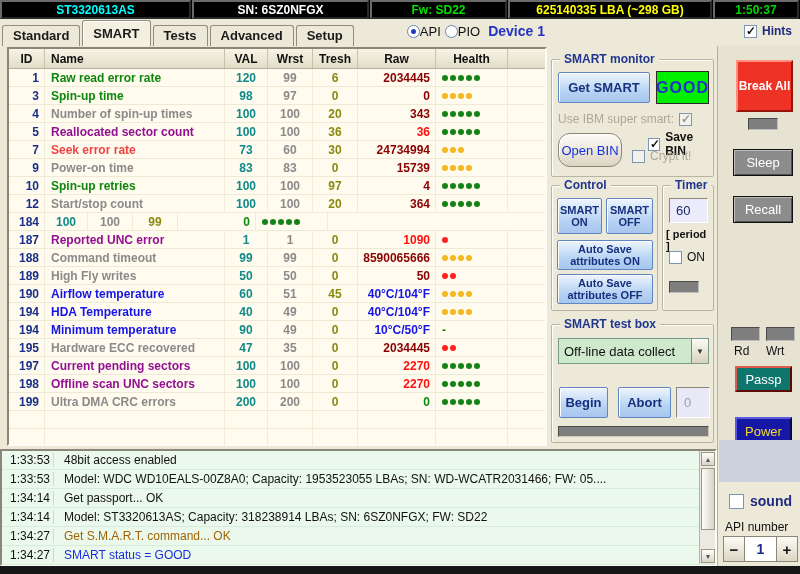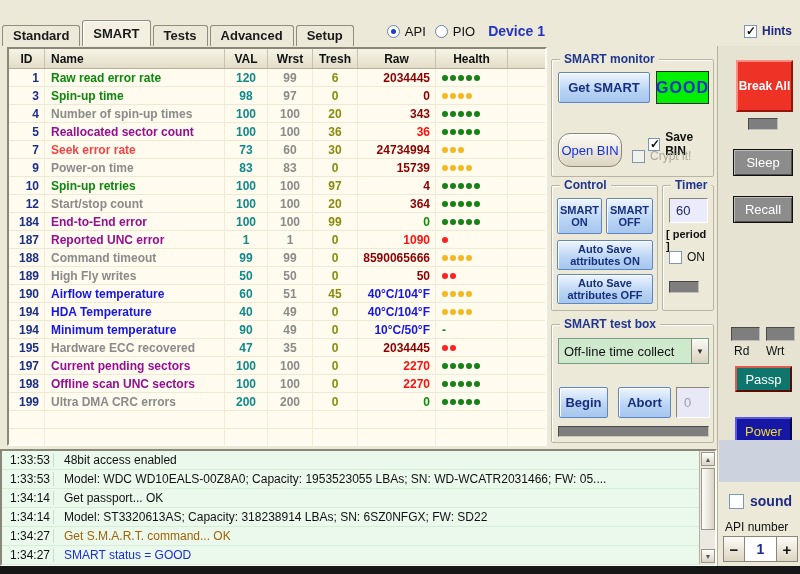--- a/index.html
+++ b/index.html
@@ -12,21 +12,21 @@
   .tseg { height:19px; border:2px solid; border-color:#6a6a6a #2a2a2a #2a2a2a #6a6a6a; background:#000;
           display:flex; align-items:center; justify-content:center; font-weight:bold; font-size:12px; margin-right:1px; }
   .tseg1{width:191px}.tseg2{width:177px}.tseg3{width:137px}.tseg4{width:204px}.tseg5{width:87px}
 
   
   .tabbar { position:absolute; left:0; top:19px; width:800px; height:27px; }
   .tabs { position:absolute; left:2px; bottom:0; display:flex; align-items:flex-end; }
   .tab { height:21px; padding:2px 10px 0 10px; font-size:13px; font-weight:bold; color:#1a1a1a;
          background:#ece9d8; border:1px solid #8f8d7d; border-bottom:none; border-radius:3px 3px 0 0; margin-right:2px; }
   .tab.active { height:26px; padding-top:5px; background:#f3f0e2; box-shadow:inset 1px 1px 0 #fff; position:relative; z-index:2; }
-  .modebox { position:absolute; right:255px; top:4px; display:flex; align-items:center; gap:5px; }
+  .modebox { position:absolute; right:255px; top:4px; display:flex; align-items:center; }
   .radio { width:13px; height:13px; border-radius:50%; background:#fff; border:1px solid #6a86aa; position:relative; }
   .radio.on::after { content:""; position:absolute; left:3px; top:3px; width:5px; height:5px; border-radius:50%; background:#1c3fbe; }
   .rlabel { font-size:13px; color:#111; margin-right:4px; }
   .device { font-size:14px; font-weight:bold; color:#2431c8; margin-left:4px; }
   .hints { position:absolute; right:8px; top:5px; display:flex; align-items:center; gap:5px; }
   .cb { width:13px; height:13px; background:#fff; border:1px solid #7c96b4; position:relative; font-size:12px; }
   .cb.on::after { content:"✓"; position:absolute; left:1px; top:-2px; color:#111; font-weight:bold; }
   .cb.gray { background:#f2f1ea; }
   .cb.gray.on::after { color:#9a9a9a; }
   .hints .lbl { font-size:12px; font-weight:bold; color:#202a80; }
@@ -145,20 +145,27 @@
   .spinval { width:31px; height:26px; background:#fff; border:1px solid #8a8778; border-left:none; border-right:none;
              font-size:14px; font-weight:bold; color:#1c2a86; display:flex; align-items:center; justify-content:center; }
 
   .bottombar { position:absolute; left:0; top:566px; width:800px; height:8px; background:#161616; }
 </style>
 </head>
 <body>
 
 <div class="app">
 
+  <div class="titlebar">
+    <div class="tseg tseg1" style="color:#00ffff">ST3320613AS</div>
+    <div class="tseg tseg2" style="color:#ffffff">SN: 6SZ0NFGX</div>
+    <div class="tseg tseg3" style="color:#00e000">Fw: SD22</div>
+    <div class="tseg tseg4" style="color:#ffff00">625140335 LBA (~298 GB)</div>
+    <div class="tseg tseg5" style="flex:1;color:#00d800">1:50:37</div>
+  </div>
 
   <div class="tabbar">
     <div class="tabs">
         <div class="tab">Standard</div>
         <div class="tab active">SMART</div>
         <div class="tab">Tests</div>
         <div class="tab">Advanced</div>
         <div class="tab">Setup</div>
       </div>
     <div class="modebox">
@@ -305,21 +312,20 @@
             <i class="dot" style="background: rgb(20, 130, 20);"></i>
             <i class="dot" style="background: rgb(20, 130, 20);"></i>
             <i class="dot" style="background: rgb(20, 130, 20);"></i>
             <i class="dot" style="background: rgb(20, 130, 20);"></i>
             <i class="dot" style="background: rgb(20, 130, 20);"></i>
           </div>
           <div class="cell c-x"></div>
         </div>
         <div class="trow">
           <div class="cell c-id">184</div>
-          <div class="cell c-name" style="color: rgb(147, 15, 147);">End-to-End error</div>
           <div class="cell c-val">100</div>
           <div class="cell c-wrst">100</div>
           <div class="cell c-tresh">99</div>
           <div class="cell c-raw" style="color: rgb(17, 138, 17);">0</div>
           <div class="cell c-health">
             <i class="dot" style="background: rgb(20, 130, 20);"></i>
             <i class="dot" style="background: rgb(20, 130, 20);"></i>
             <i class="dot" style="background: rgb(20, 130, 20);"></i>
             <i class="dot" style="background: rgb(20, 130, 20);"></i>
             <i class="dot" style="background: rgb(20, 130, 20);"></i>
@@ -489,20 +495,24 @@
           <div class="cell c-health"></div>
           <div class="cell c-x"></div>
         </div>
       </div>
   </div>
 
   <div class="group g-monitor">
     <span class="gtitle">SMART monitor</span>
     <div class="btn-blue getsmart">Get SMART</div>
     <div class="goodbox">GOOD</div>
+    <div class="ibmrow">
+      <span>Use IBM super smart:</span>
+      <span class="cb gray on"></span>
+    </div>
     <div class="openbin">Open BIN</div>
     <div class="savebin">
       <span class="cb on"></span>
       <span>Save BIN</span>
     </div>
     <div class="cryptit">
       <span class="cb gray"></span>
       <span>Crypt it!</span>
     </div>
   </div>
@@ -522,21 +532,21 @@
     <div class="timeron">
       <span class="cb"></span>
       <span>ON</span>
     </div>
     <div class="led timerled"></div>
   </div>
 
   <div class="group g-test">
     <span class="gtitle">SMART test box</span>
     <div class="dropdown">
-      <span class="ddtext">Off-line time collect</span>
+      <span class="ddtext">Off-line data collect</span>
       <span class="ddbtn">▼</span>
     </div>
     <div class="btn-blue begin">Begin</div>
     <div class="btn-blue abort">Abort</div>
     <div class="counter">0</div>
     <div class="progress"></div>
   </div>
 
   <div class="sidecol">
     <div class="breakall">Break All</div>

